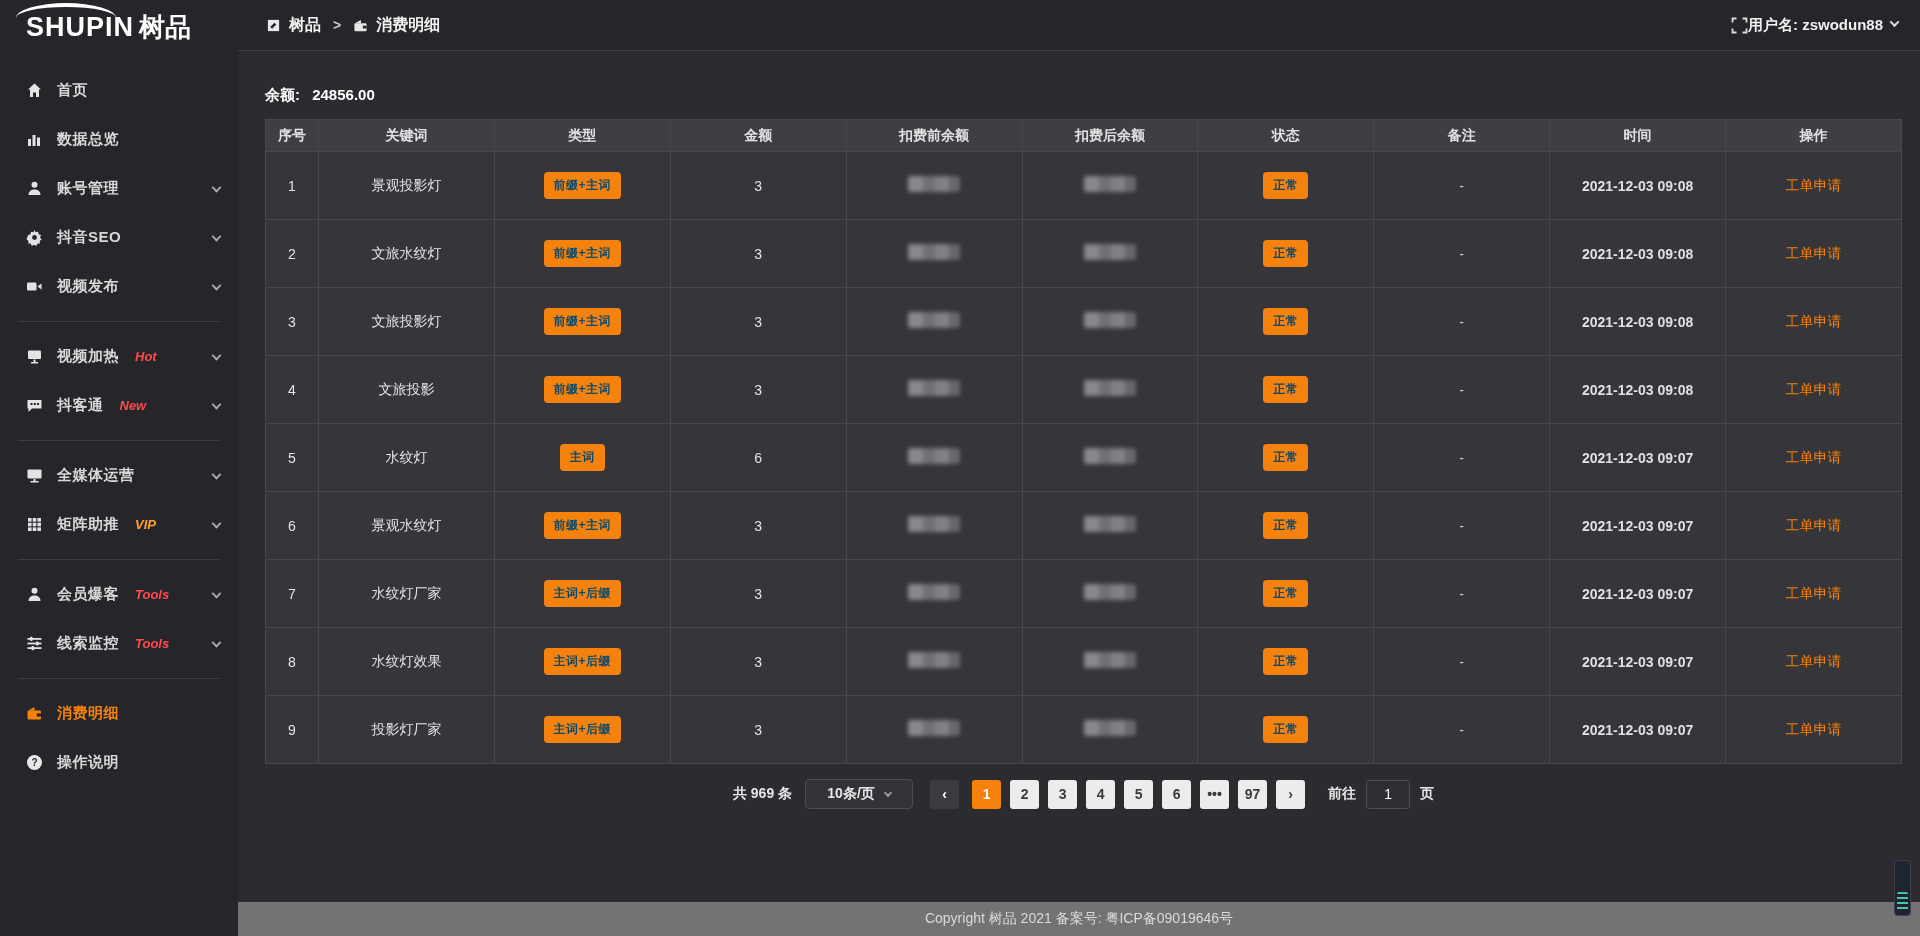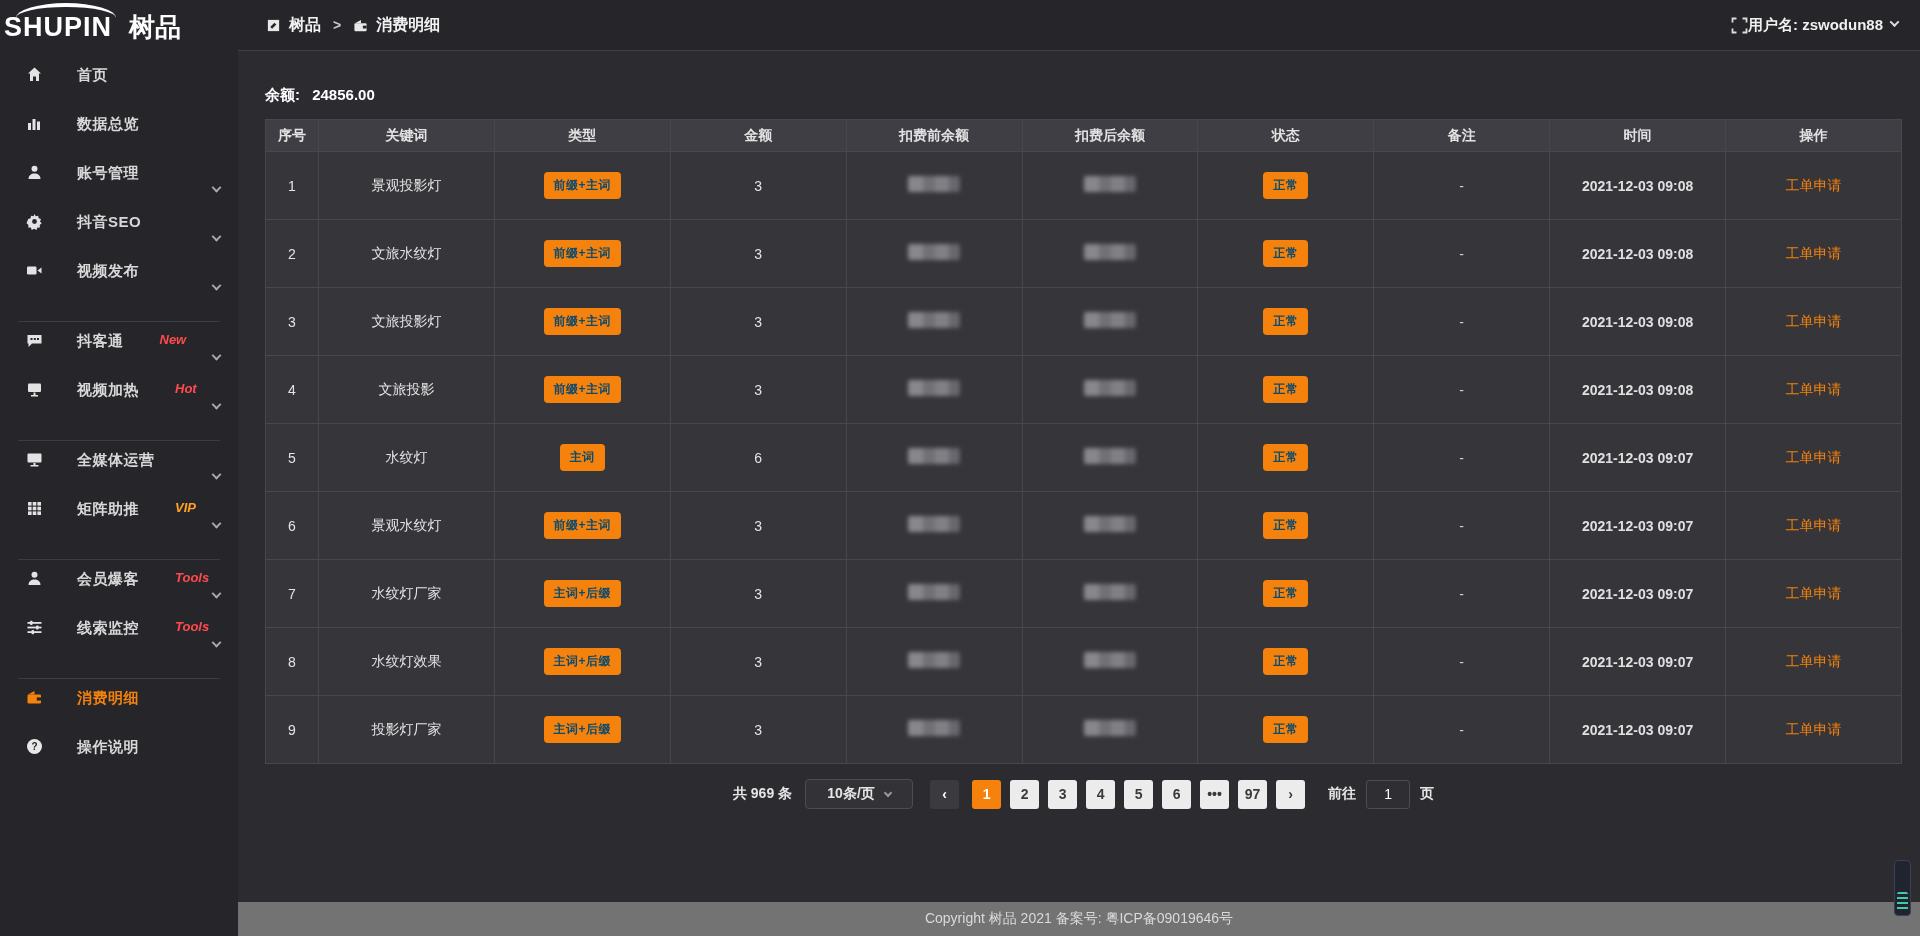--- a/index.html
+++ b/index.html
@@ -3,28 +3,28 @@
 <meta charset="utf-8">
 <style>
   * { margin:0; padding:0; box-sizing:border-box; }
   html,body { width:1920px; height:936px; overflow:hidden; }
   body {
     font-family:"Liberation Sans","DejaVu Sans",sans-serif;
     background:#2c2c30; color:#e6e6e6; display:flex;
   }
   
   .sidebar { width:238px; min-width:238px; height:936px; background:#26262a; position:relative; }
-  .logo { height:54px; display:flex; align-items:center; padding-left:4px; position:relative;gap:12px; }
+  .logo { height:54px; display:flex; align-items:center; padding-left:26px; position:relative; }
   .logo-arc { position:absolute; top:3px; left:16px; width:100px; height:15px;
     border-top:4px solid #fff; border-radius:50% 50% 0 0 / 100% 100% 0 0; }
   .logo-latin { font-size:27px; font-weight:800; letter-spacing:1px; color:#fff; }
   .logo-cjk { font-size:26px; font-weight:800; color:#fff; margin-left:5px; }
   .menu { padding-top:12px; }
-  .menu-item { height:49px; display:flex; align-items:flex-start; padding-left:26px; position:relative;
-    cursor:pointer; color:#d8d8d8;gap:20px; }
+  .menu-item { height:49px; display:flex; align-items:center; padding-left:26px; position:relative;
+    cursor:pointer; color:#d8d8d8; }
   .menu-item .mi-icon { width:17px; height:17px; margin-right:14px; display:inline-flex; }
   .menu-item .mi-icon svg { width:17px; height:17px; fill:#e3e3e3; }
   .menu-item .mi-label { font-size:15px; font-weight:700; letter-spacing:.5px; }
   .menu-item.active { color:#f5820d; }
   .menu-item.active .mi-icon svg { fill:#f5820d; }
   .menu-item.active .mi-label { color:#f5820d; }
   .mi-badge { font-size:13px; font-weight:800; font-style:italic; margin-left:16px; }
   .chev { position:absolute; right:18px; top:50%; width:7px; height:7px;
     border-right:2px solid #aaa; border-bottom:2px solid #aaa;
     transform:translateY(-70%) rotate(45deg); }
@@ -141,40 +141,40 @@
             <path d="M11.5 8.5 15.5 5.5v6z"></path>
           </svg>
         </span>
         <span class="mi-label">视频发布</span>
         <span class="chev"></span>
       </div>
       <div class="menu-divider"></div>
       <div class="menu-item">
         <span class="mi-icon">
           <svg viewBox="0 0 17 17">
+            <rect x="2" y="2.5" width="13" height="8.5" rx="1"></rect>
+            <rect x="7.5" y="11.5" width="2" height="2.5"></rect>
+            <rect x="5" y="14" width="7" height="1.5"></rect>
+          </svg>
+        </span>
+        <span class="mi-label">视频加热</span>
+        <span class="mi-badge" style="color: rgb(255, 74, 77);">Hot</span>
+        <span class="chev"></span>
+      </div>
+      <div class="menu-item">
+        <span class="mi-icon">
+          <svg viewBox="0 0 17 17">
             <path d="M1.5 3h14v8.5H6L2.5 15v-3.5h-1z"></path>
             <rect x="4.5" y="6" width="2" height="2" fill="#26262a"></rect>
             <rect x="7.8" y="6" width="2" height="2" fill="#26262a"></rect>
             <rect x="11" y="6" width="2" height="2" fill="#26262a"></rect>
           </svg>
         </span>
         <span class="mi-label">抖客通</span>
         <span class="mi-badge" style="color: rgb(255, 74, 77);">New</span>
-        <span class="chev"></span>
-      </div>
-      <div class="menu-item">
-        <span class="mi-icon">
-          <svg viewBox="0 0 17 17">
-            <rect x="2" y="2.5" width="13" height="8.5" rx="1"></rect>
-            <rect x="7.5" y="11.5" width="2" height="2.5"></rect>
-            <rect x="5" y="14" width="7" height="1.5"></rect>
-          </svg>
-        </span>
-        <span class="mi-label">视频加热</span>
-        <span class="mi-badge" style="color: rgb(255, 74, 77);">Hot</span>
         <span class="chev"></span>
       </div>
       <div class="menu-divider"></div>
       <div class="menu-item">
         <span class="mi-icon">
           <svg viewBox="0 0 17 17">
             <rect x="1.5" y="2.5" width="14" height="9" rx="1"></rect>
             <rect x="7.5" y="12" width="2" height="2"></rect>
             <rect x="4.5" y="14" width="8" height="1.5"></rect>
           </svg>

